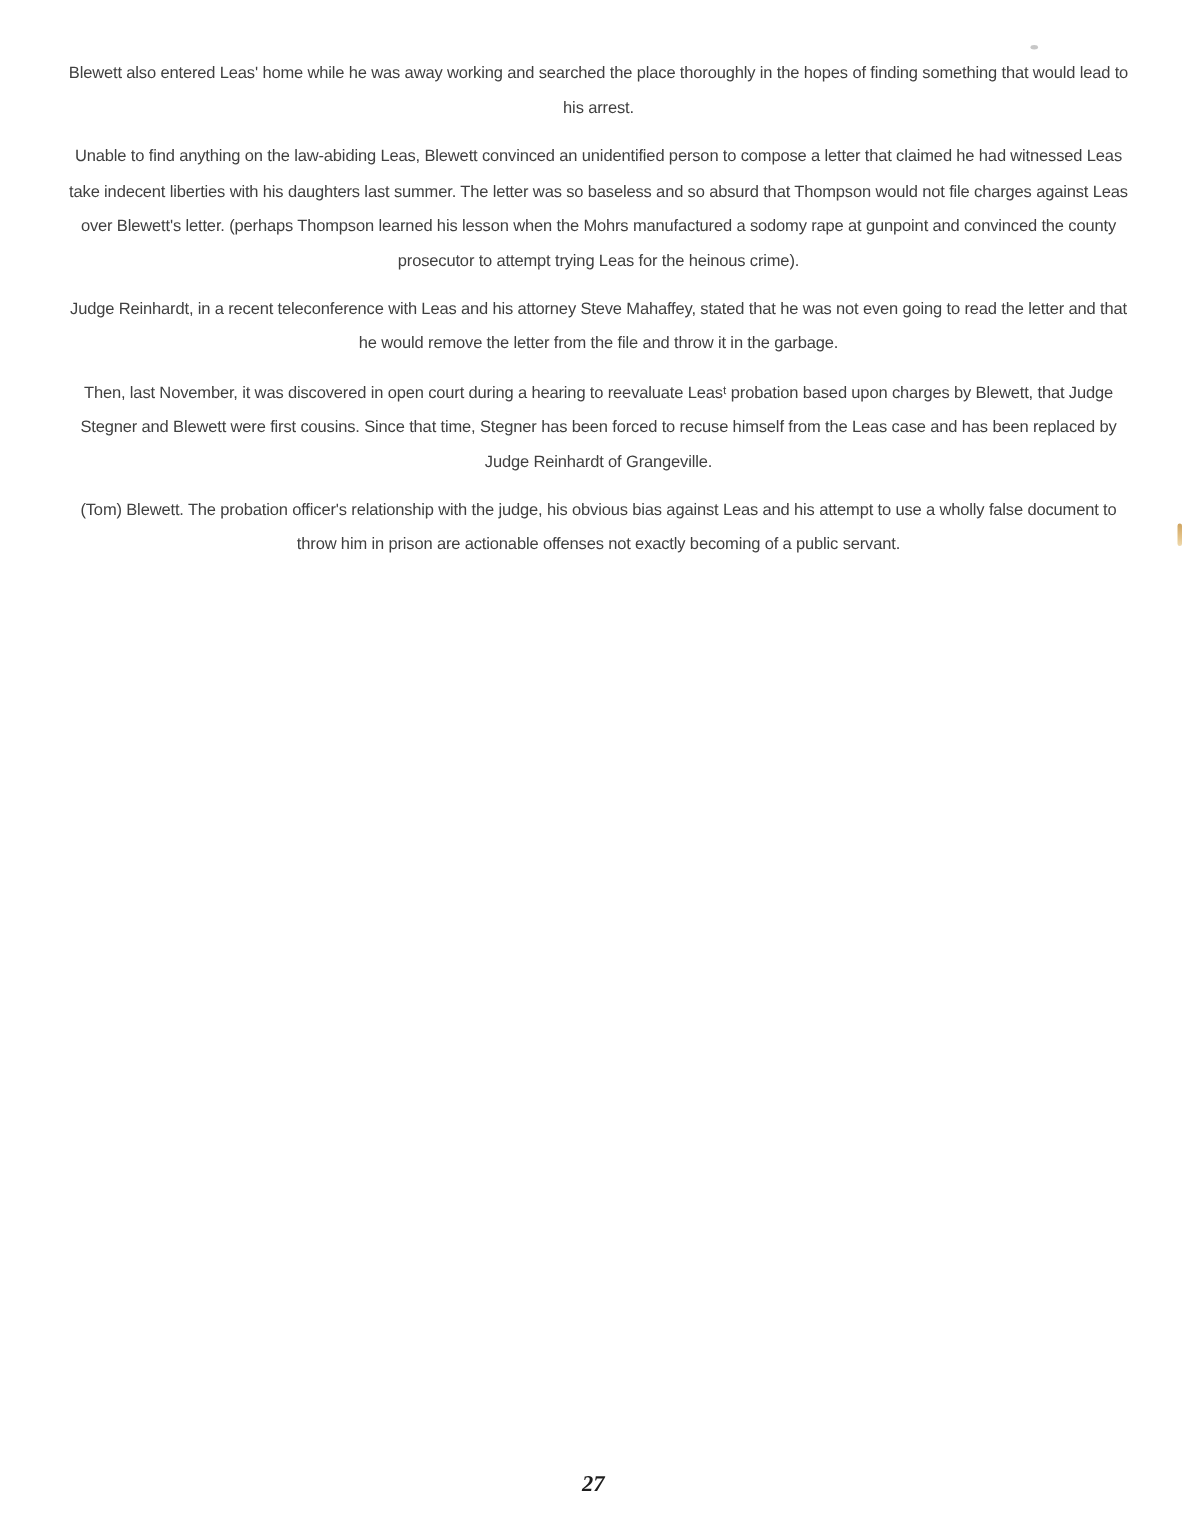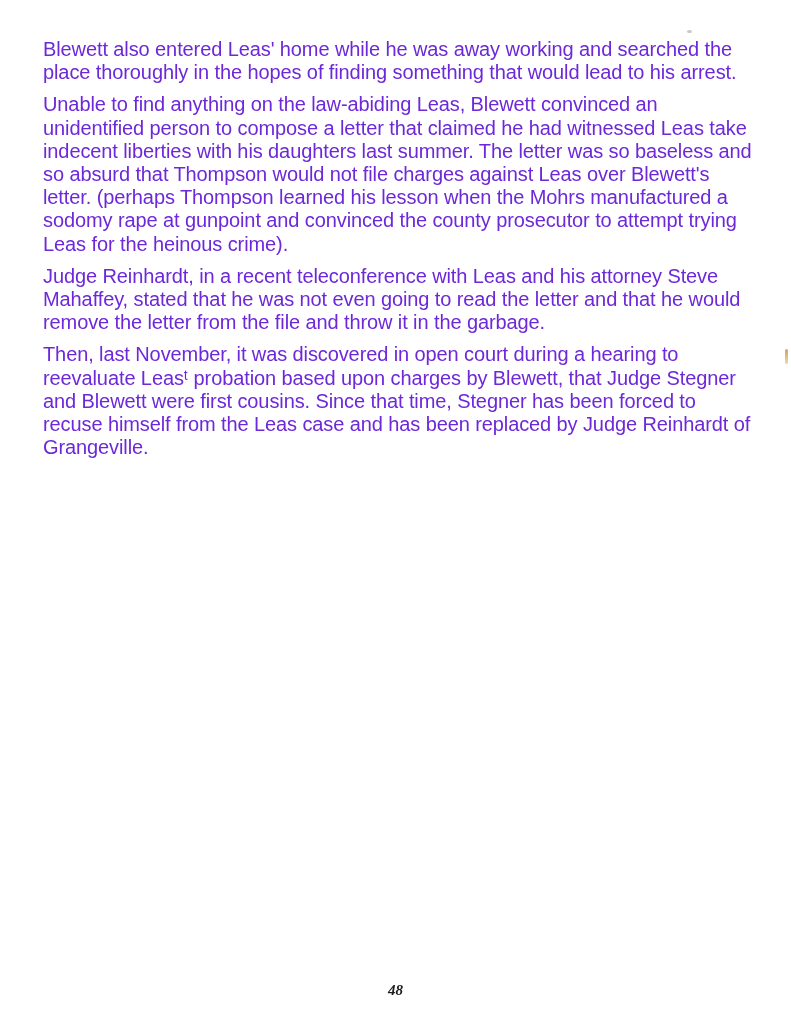--- a/index.html
+++ b/index.html
@@ -16,25 +16,25 @@
     font-family: "Liberation Sans", "DejaVu Sans", sans-serif;
   }
   .text-block {
     position: absolute;
     left: 43px;
     top: 38px;
     width: 712px;
   }
   .text-block p {
     margin: 0 0 9px 0;
-    font-size: 20px;
+    font-size: 11px;
     line-height: 23.2px;
     letter-spacing: -0.1px;
-    color: #6d28d9;
-    text-align: left;
+    color: #404040;
+    text-align: center;
   }
   .scan-speck {
     position: absolute;
     left: 687px;
     top: 30px;
     width: 5px;
     height: 3px;
     border-radius: 50%;
     background: #b9b9b9;
     opacity: 0.8;
@@ -64,21 +64,22 @@
 </head>
 <body>
 
 <div class="page">
 
   <div class="text-block">
     <p>Blewett also entered Leas' home while he was away working and searched the place thoroughly in the hopes of finding something that would lead to his arrest.</p>
     <p>Unable to find anything on the law-abiding Leas, Blewett convinced an unidentified person to compose a letter that claimed he had witnessed Leas take indecent liberties with his daughters last summer. The letter was so baseless and so absurd that Thompson would not file charges against Leas over Blewett's letter. (perhaps Thompson learned his lesson when the Mohrs manufactured a sodomy rape at gunpoint and convinced the county prosecutor to attempt trying Leas for the heinous crime).</p>
     <p>Judge Reinhardt, in a recent teleconference with Leas and his attorney Steve Mahaffey, stated that he was not even going to read the letter and that he would remove the letter from the file and throw it in the garbage.</p>
     <p>Then, last November, it was discovered in open court during a hearing to reevaluate Leasᵗ probation based upon charges by Blewett, that Judge Stegner and Blewett were first cousins. Since that time, Stegner has been forced to recuse himself from the Leas case and has been replaced by Judge Reinhardt of Grangeville.</p>
+    <p>(Tom) Blewett. The probation officer's relationship with the judge, his obvious bias against Leas and his attempt to use a wholly false document to throw him in prison are actionable offenses not exactly becoming of a public servant.</p>
   </div>
 
   <div class="scan-speck"></div>
 
   <div class="scan-mark"></div>
 
-  <div class="page-number">48</div>
+  <div class="page-number">27</div>
 
 </div>
 
 </body></html>

